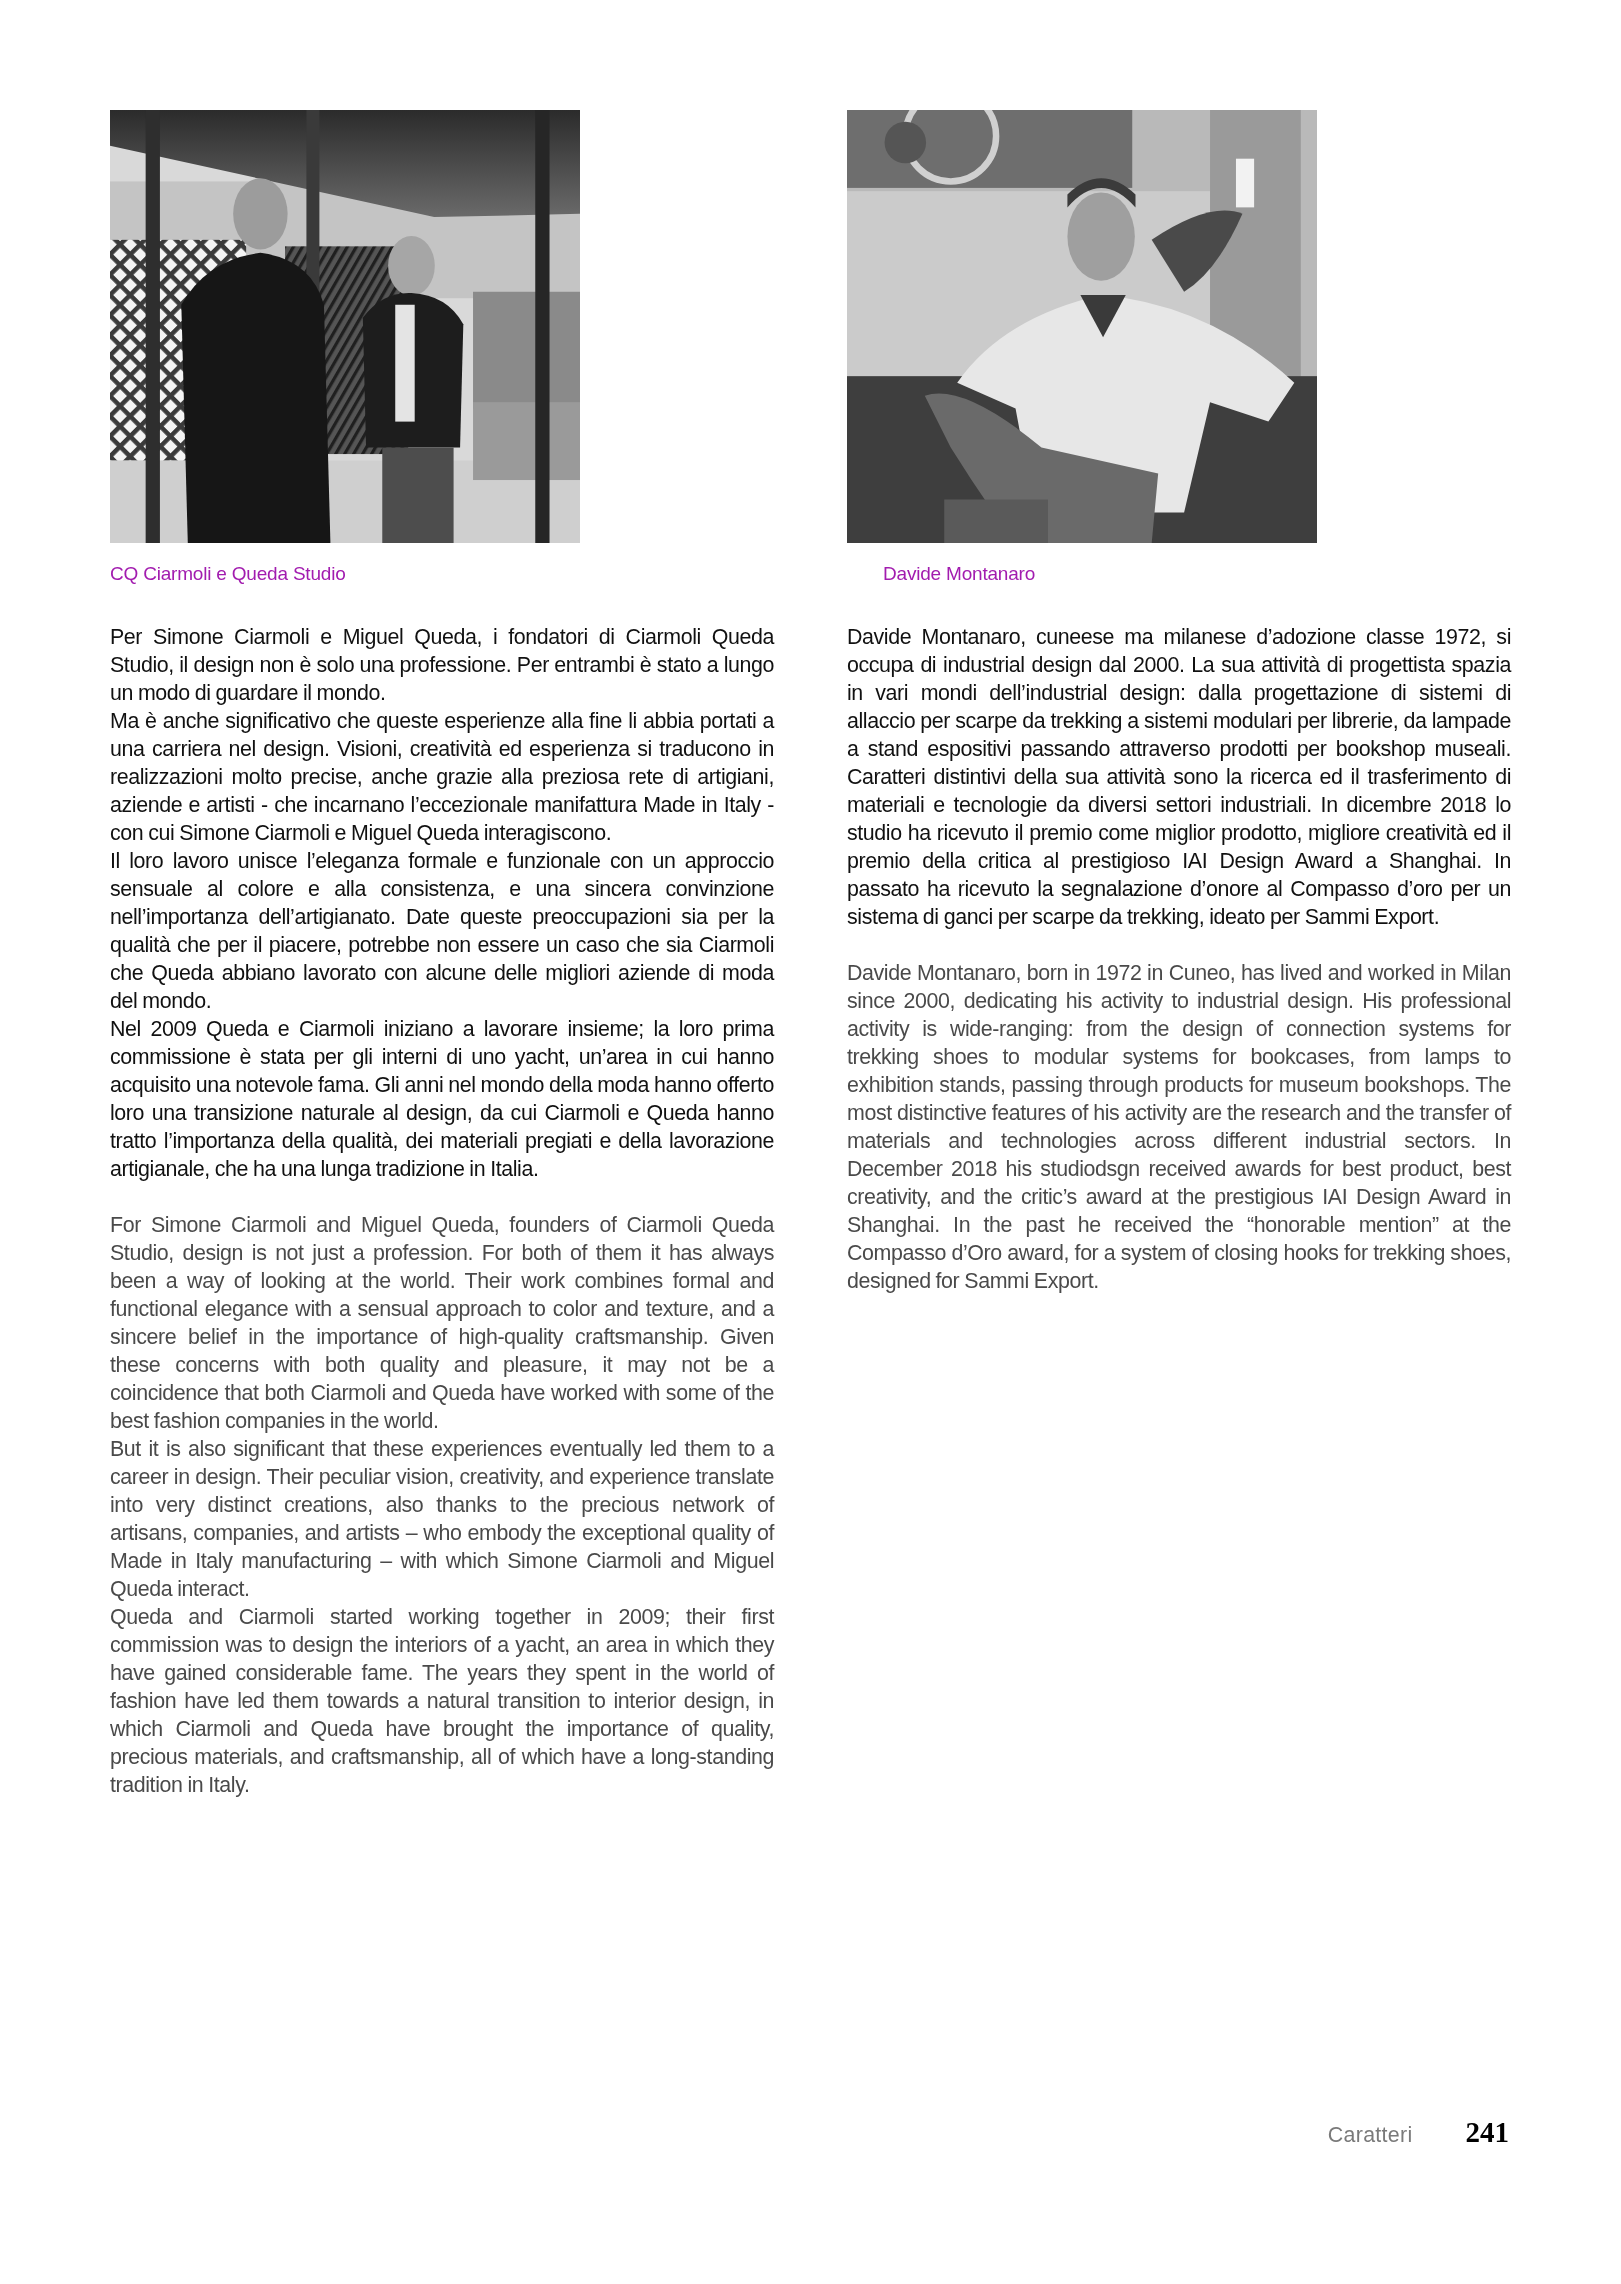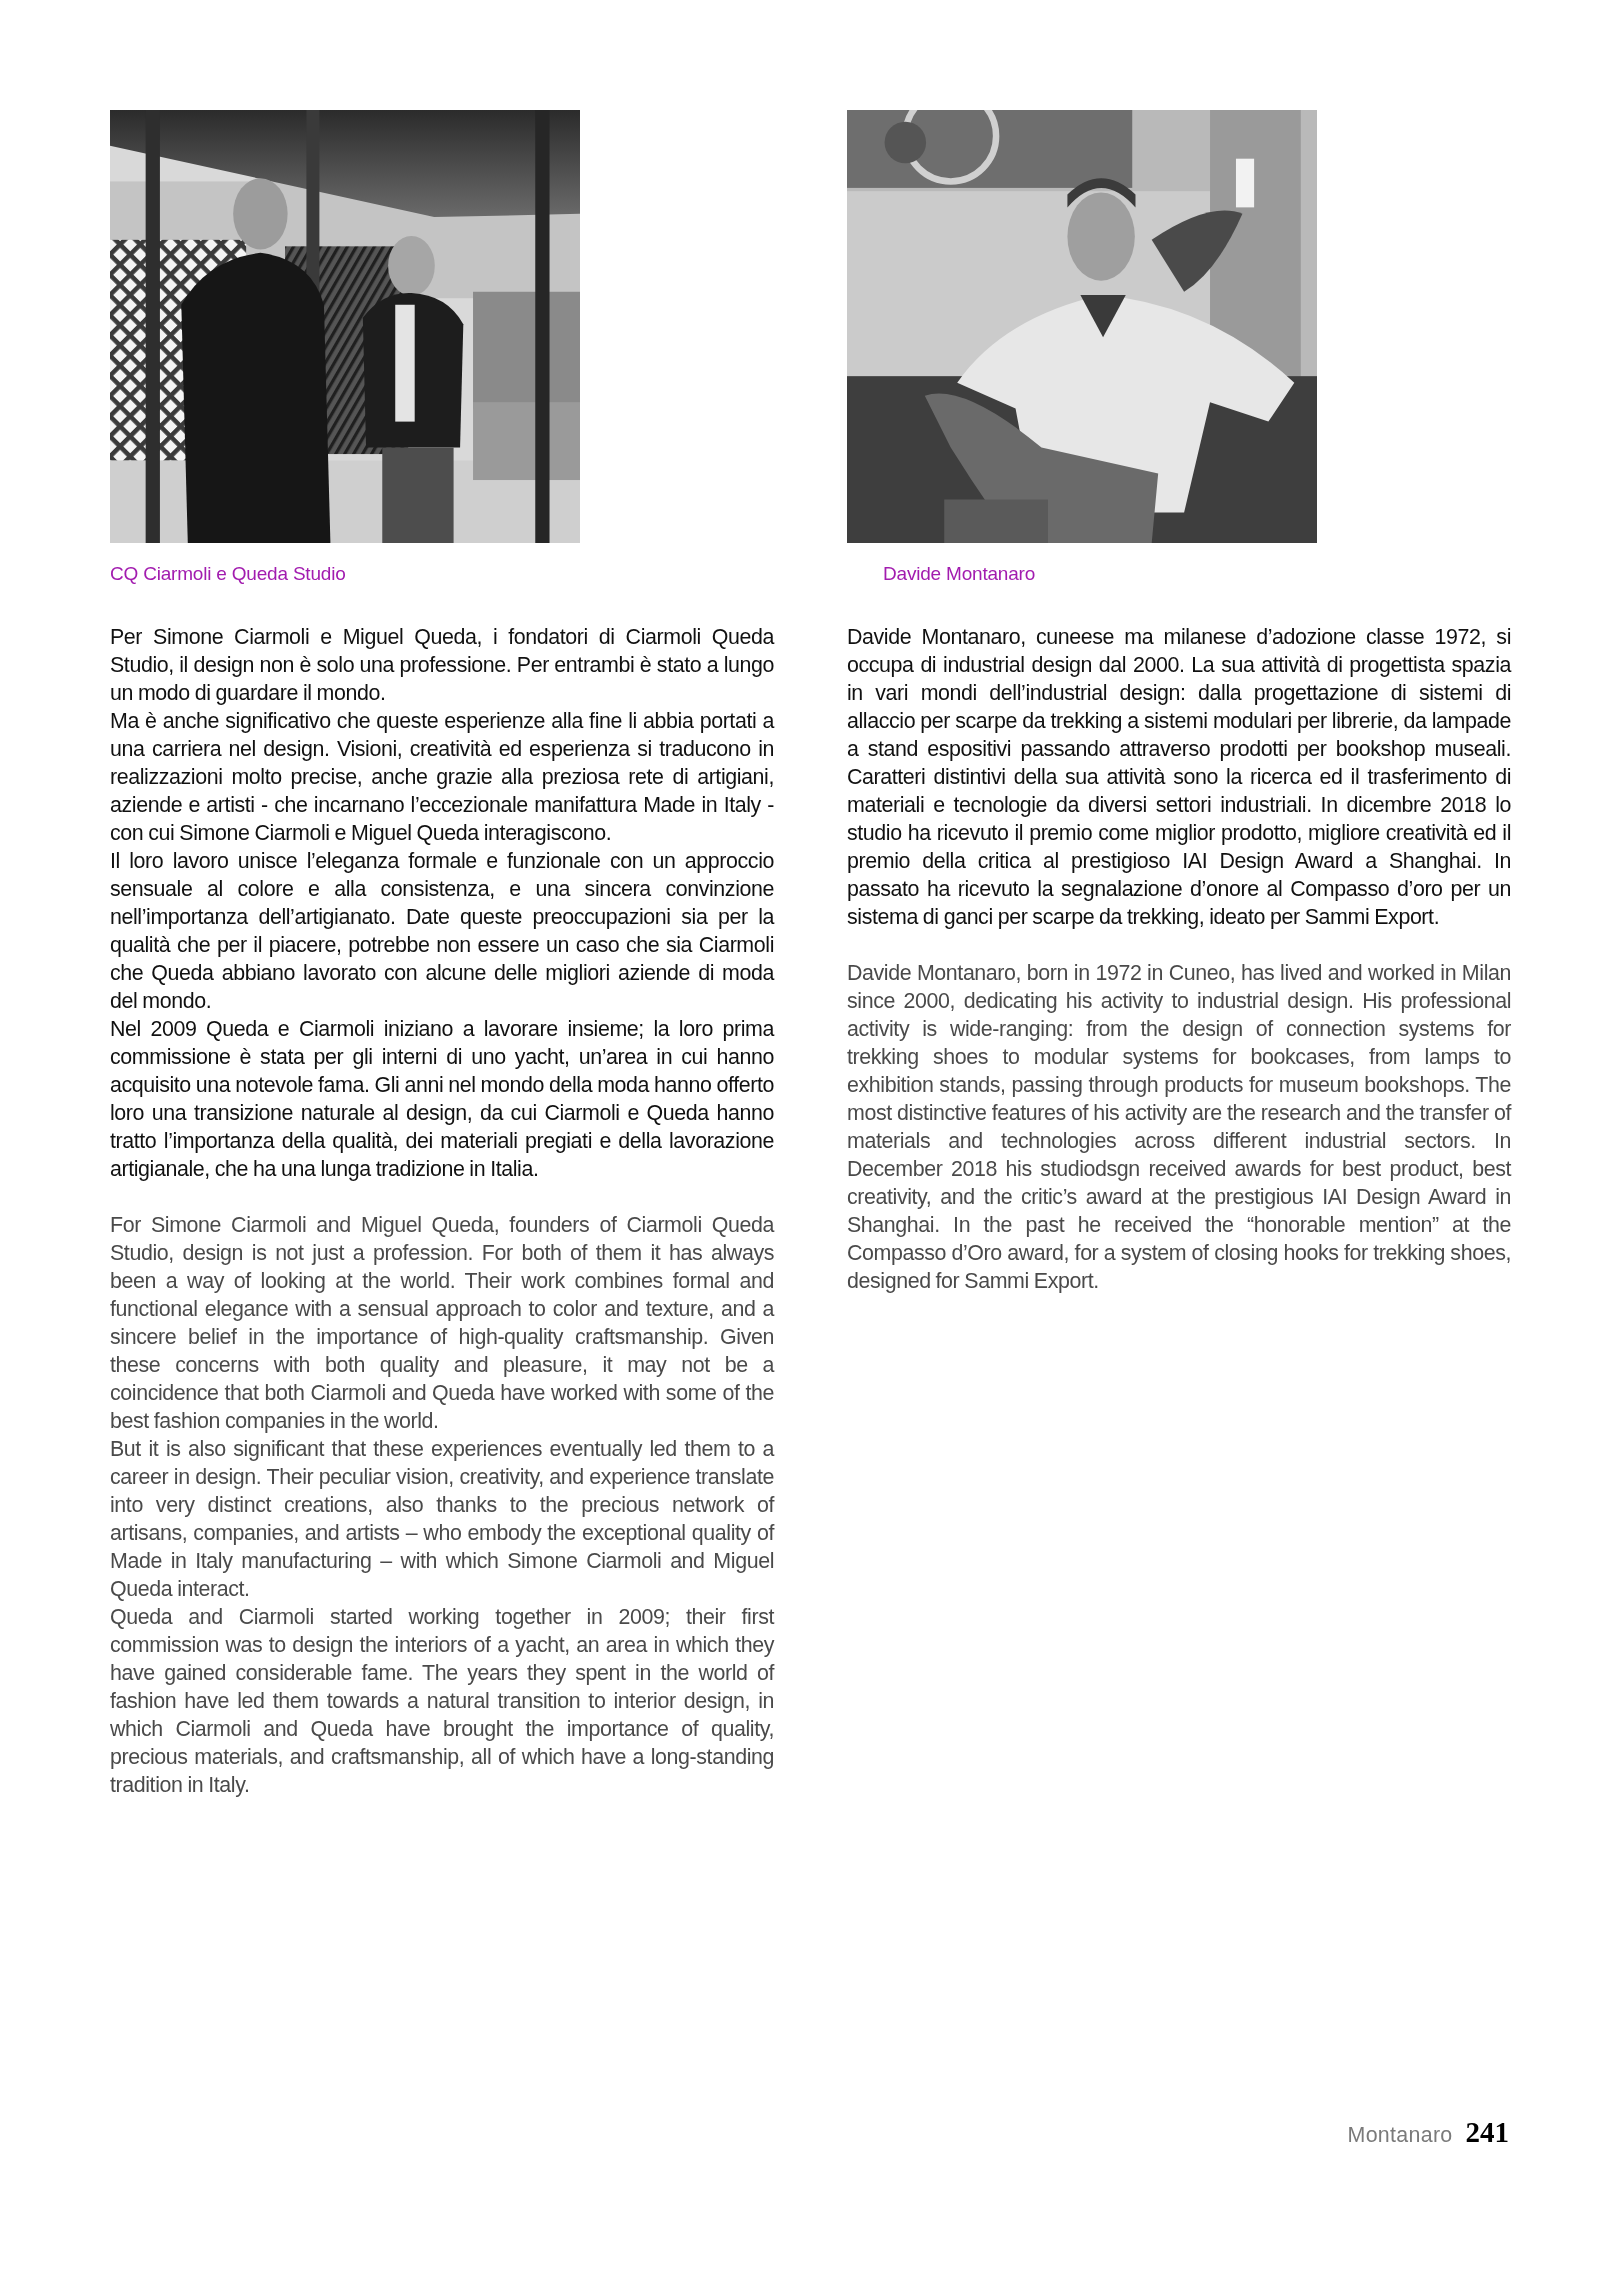--- a/index.html
+++ b/index.html
@@ -20,21 +20,21 @@
   .col-left  { left: 110px; }
   .col-right { left: 847px; }
 
   .p { margin: 0; font-size: 21.4px; line-height: 28px; text-align: justify;
        letter-spacing: -0.4px; word-spacing: -0.6px; }
   .p.it { color: #4a4a4a; }
   .gap { height: 28px; }
 
   .footer { position: absolute; top: 2116px; right: 112px; display: flex; align-items: baseline; gap: 13px; }
   .footer .mag { font-size: 21.4px; color: #7a7a7a; letter-spacing: 0.3px; }
-  .footer .page { font-family: "Liberation Serif", "DejaVu Serif", serif; font-weight: bold; font-size: 29px; color: #000; }
+  .footer .page { font-family: "Liberation Serif", "DejaVu Serif", serif; font-weight: bold; font-size: 29px; color: #000; margin-left: 40px; }
 </style>
 </head>
 <body>
 
 <div class="photo photo-left" role="img" aria-label="two men in dark blazers standing under a metal canopy beside a lattice fence">
   <svg viewBox="0 0 725 667" preserveAspectRatio="none">
     <defs>
       <linearGradient id="roof" x1="0" y1="0" x2="0" y2="1">
         <stop offset="0" stop-color="#2b2b2b"></stop>
           <stop offset="1" stop-color="#6a6a6a"></stop>
@@ -107,16 +107,16 @@
   <p class="p it">Queda and Ciarmoli started working together in 2009; their first commission was to design the interiors of a yacht, an area in which they have gained considerable fame. The years they spent in the world of fashion have led them towards a natural transition to interior design, in which Ciarmoli and Queda have brought the importance of quality, precious materials, and craftsmanship, all of which have a long-standing tradition in Italy.</p>
 </div>
 
 <div class="column col-right">
   <p class="p">Davide Montanaro, cuneese ma milanese d’adozione classe 1972, si occupa di industrial design dal 2000. La sua attività di progettista spazia in vari mondi dell’industrial design: dalla progettazione di sistemi di allaccio per scarpe da trekking a sistemi modulari per librerie, da lampade a stand espositivi passando attraverso prodotti per bookshop museali. Caratteri distintivi della sua attività sono la ricerca ed il trasferimento di materiali e tecnologie da diversi settori industriali. In dicembre 2018 lo studio ha ricevuto il premio come miglior prodotto, migliore creatività ed il premio della critica al prestigioso  IAI Design Award a Shanghai. In passato ha ricevuto la segnalazione d’onore al Compasso d’oro per un sistema  di ganci per scarpe da trekking, ideato per Sammi Export.</p>
   <div class="gap"></div>
   <p class="p it">Davide Montanaro, born in 1972 in Cuneo, has lived and worked in Milan since 2000, dedicating his activity to industrial design. His professional activity is wide-ranging: from the design of connection systems for trekking shoes to modular systems for bookcases, from lamps to exhibition stands, passing through products for museum bookshops. The most distinctive features of his activity are the research and the transfer of materials and technologies across different industrial sectors. In December 2018 his studiodsgn received awards for best product, best creativity, and the critic’s award at the prestigious IAI Design Award in Shanghai. In the past he received the “honorable mention” at the Compasso d’Oro award, for a system of closing hooks for trekking shoes, designed for Sammi Export.</p>
 </div>
 
 <div class="footer">
-  <span class="mag">Montanaro</span>
+  <span class="mag">Caratteri</span>
   <span class="page">241</span>
 </div>
 
 
 </body></html>

